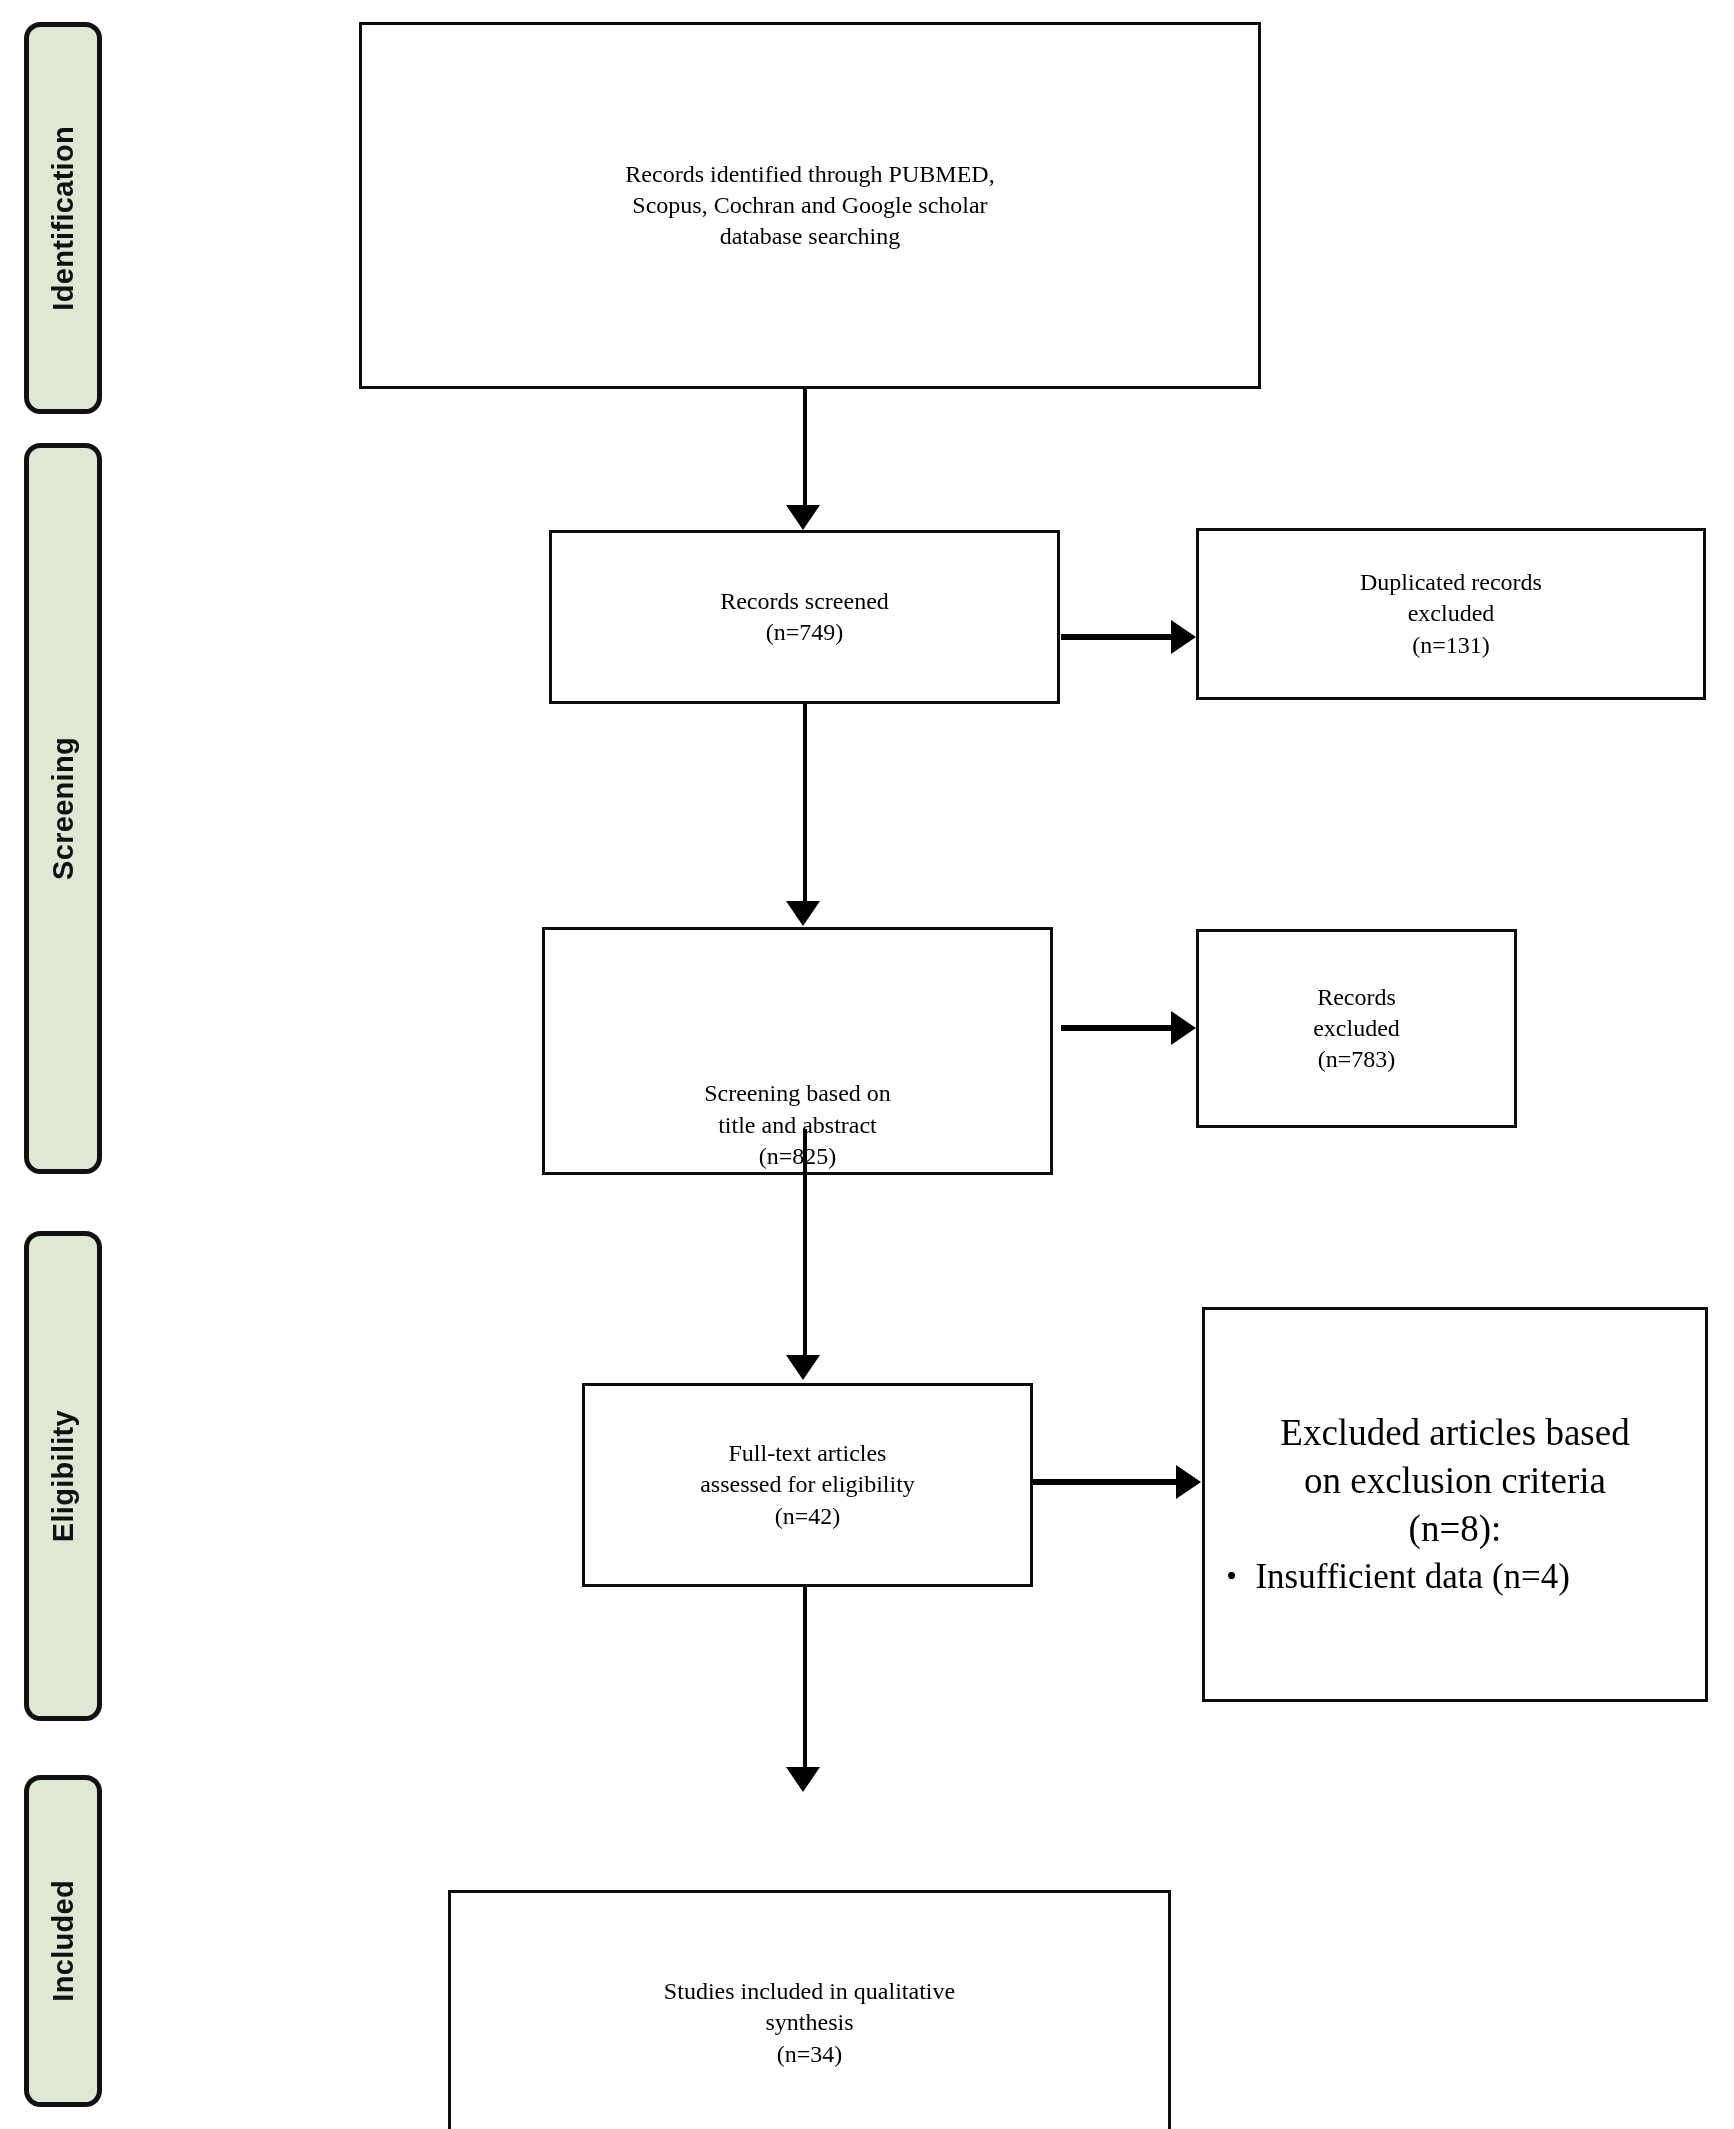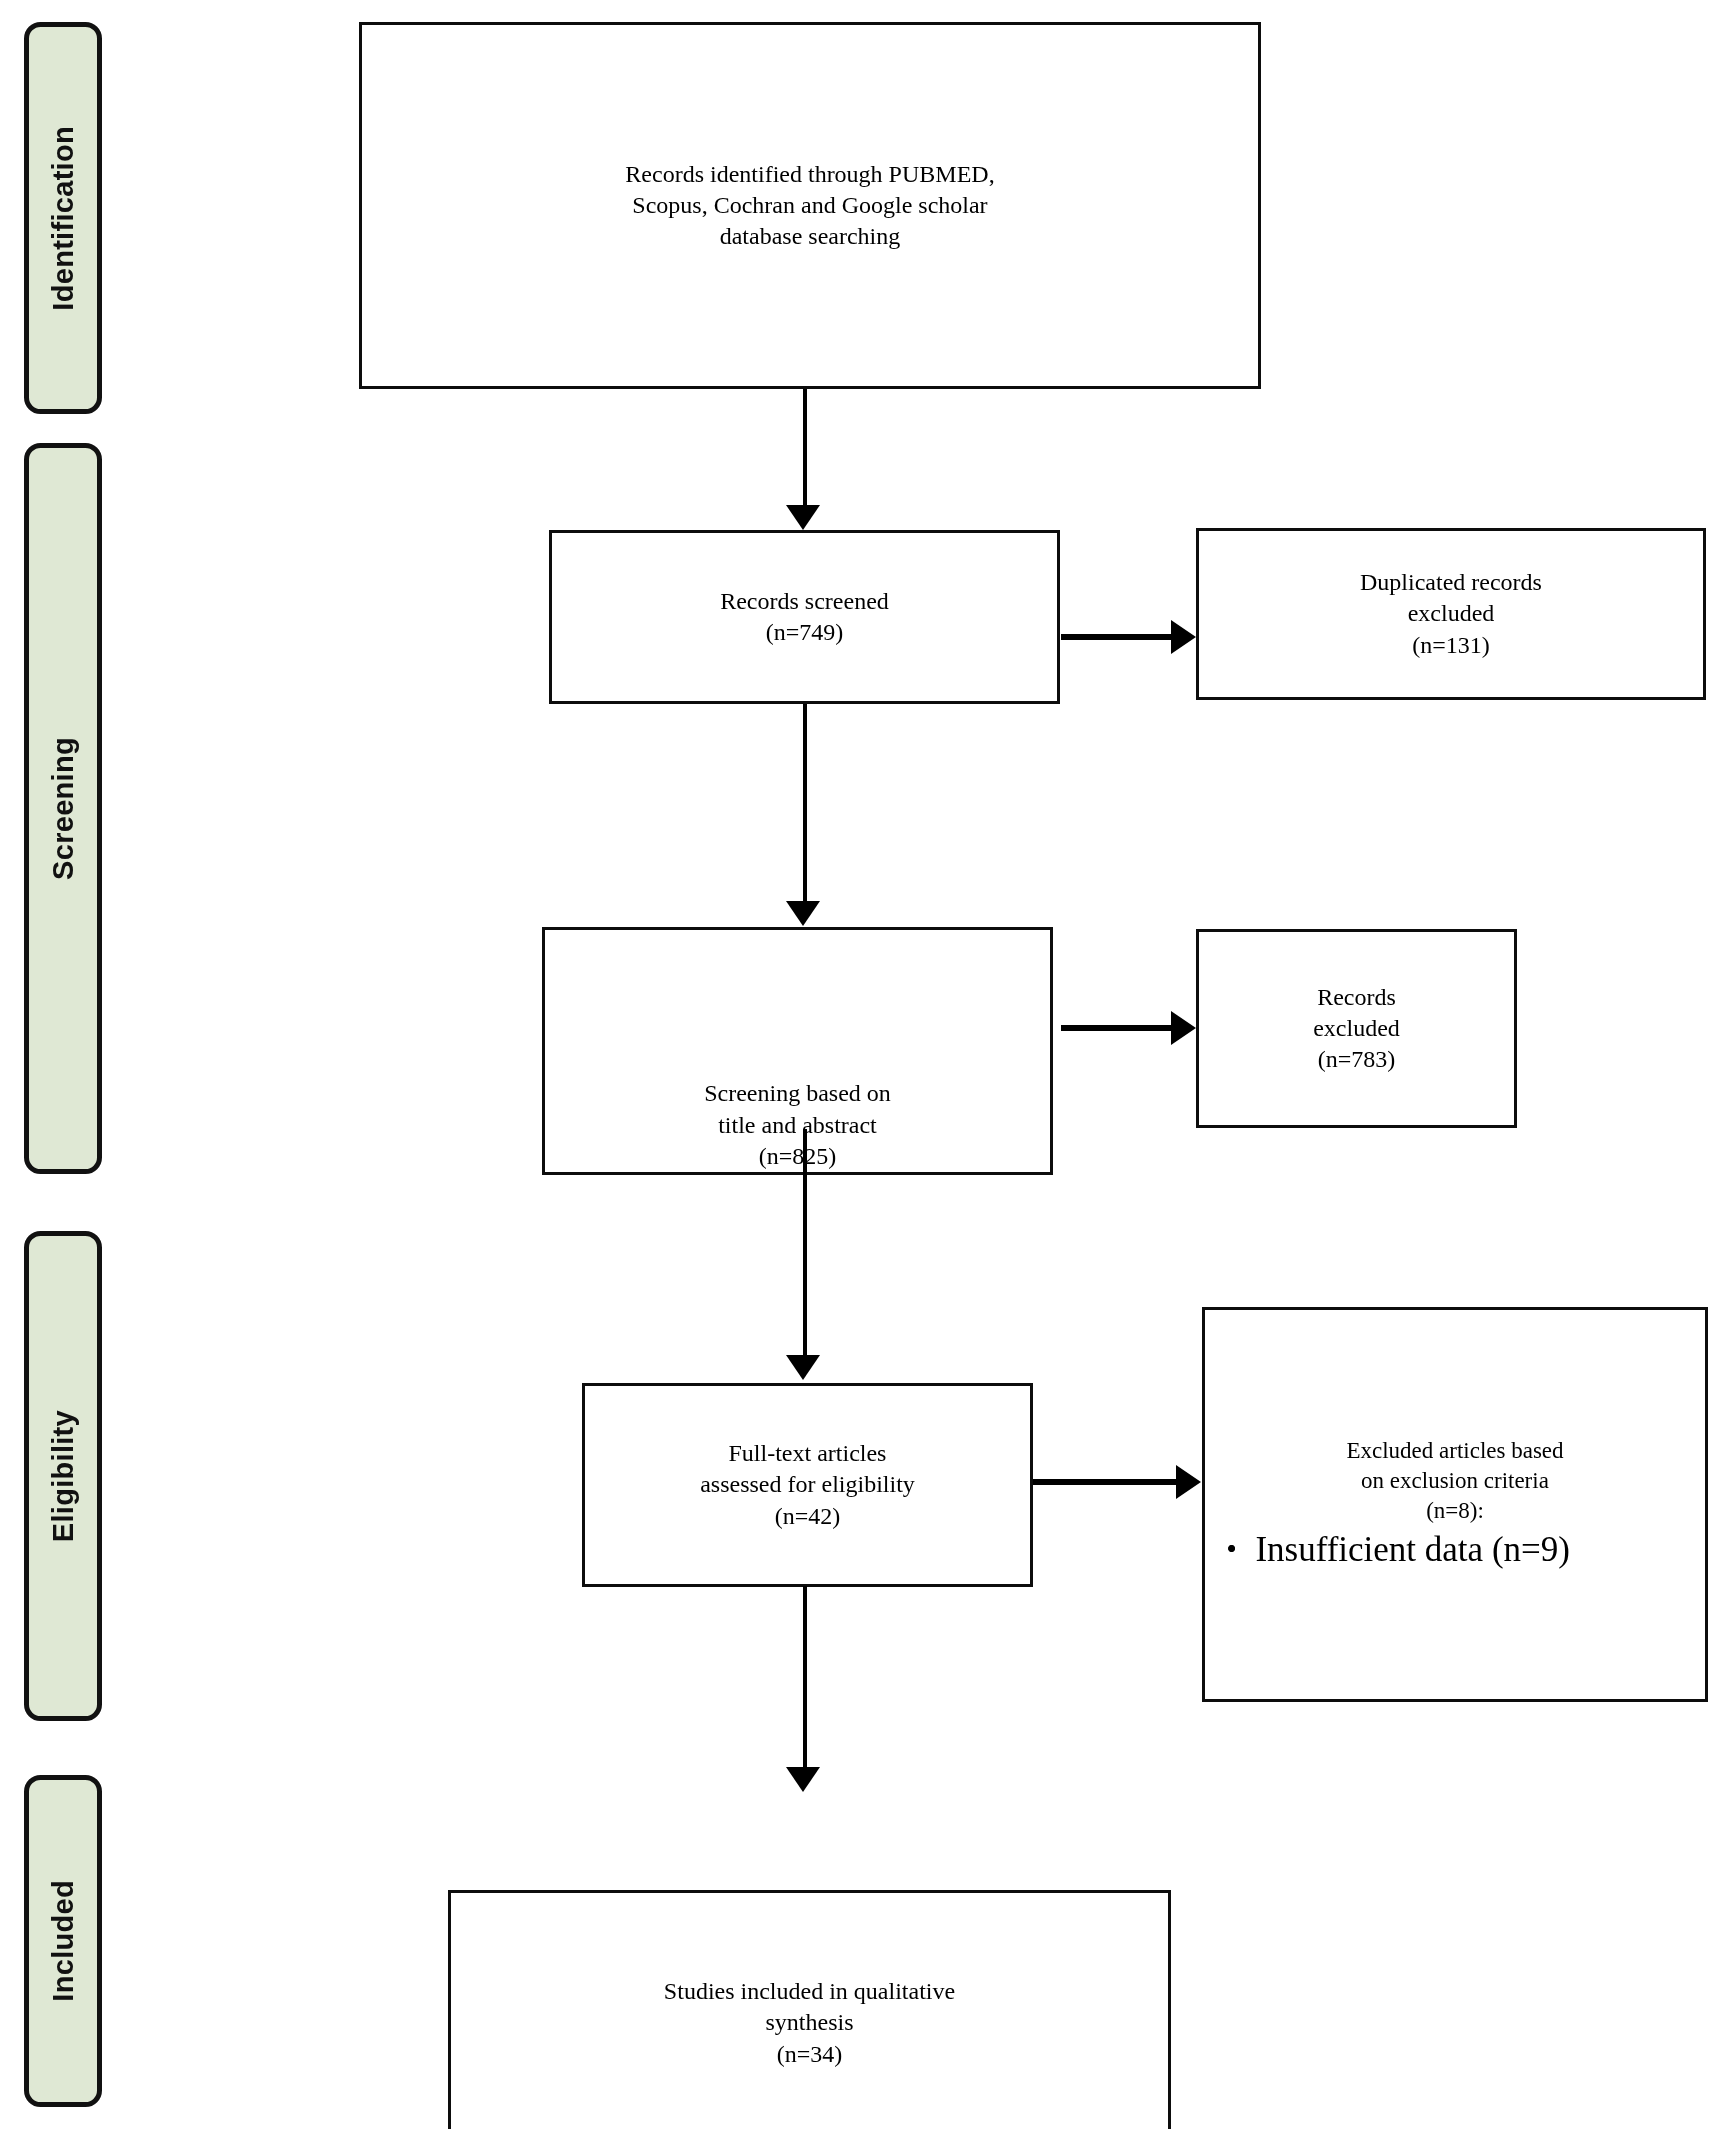--- a/index.html
+++ b/index.html
@@ -60,21 +60,21 @@
     padding: 0 8.9px;
   }
 
   
   .box-inner {
     width: 100%;
     padding: 0 11.4px;
     box-sizing: border-box;
   }
   .box-inner .lead {
-    font-size: 23px;
+    font-size: 37px;
     line-height: 1.30;
     text-align: center;
     white-space: pre-line;
   }
   .bullets {
     list-style: none;
     margin: 0;
     padding: 0;
     font-size: 35px;
     line-height: 1.28;
@@ -214,21 +214,21 @@
     <div class="box-inner">
       <div class="lead">Excluded articles based
 on exclusion criteria
 (n=8):</div>
       <ul class="bullets">
         <li>
           <span class="bullet-dot">•</span>
         </li>
         <li>
           <span class="bullet-dot">•</span>
-          <span>Insufficient data (n=9)</span>
+          <span>Insufficient data (n=4)</span>
         </li>
       </ul>
     </div>
   </div>
 
   <div class="conn">
     <div class="v-line" style="left:803px; top:1586px; height:183px;"></div>
     <div class="arrow-down" style="left:786px; top:1767px;"></div>
   </div>
 

